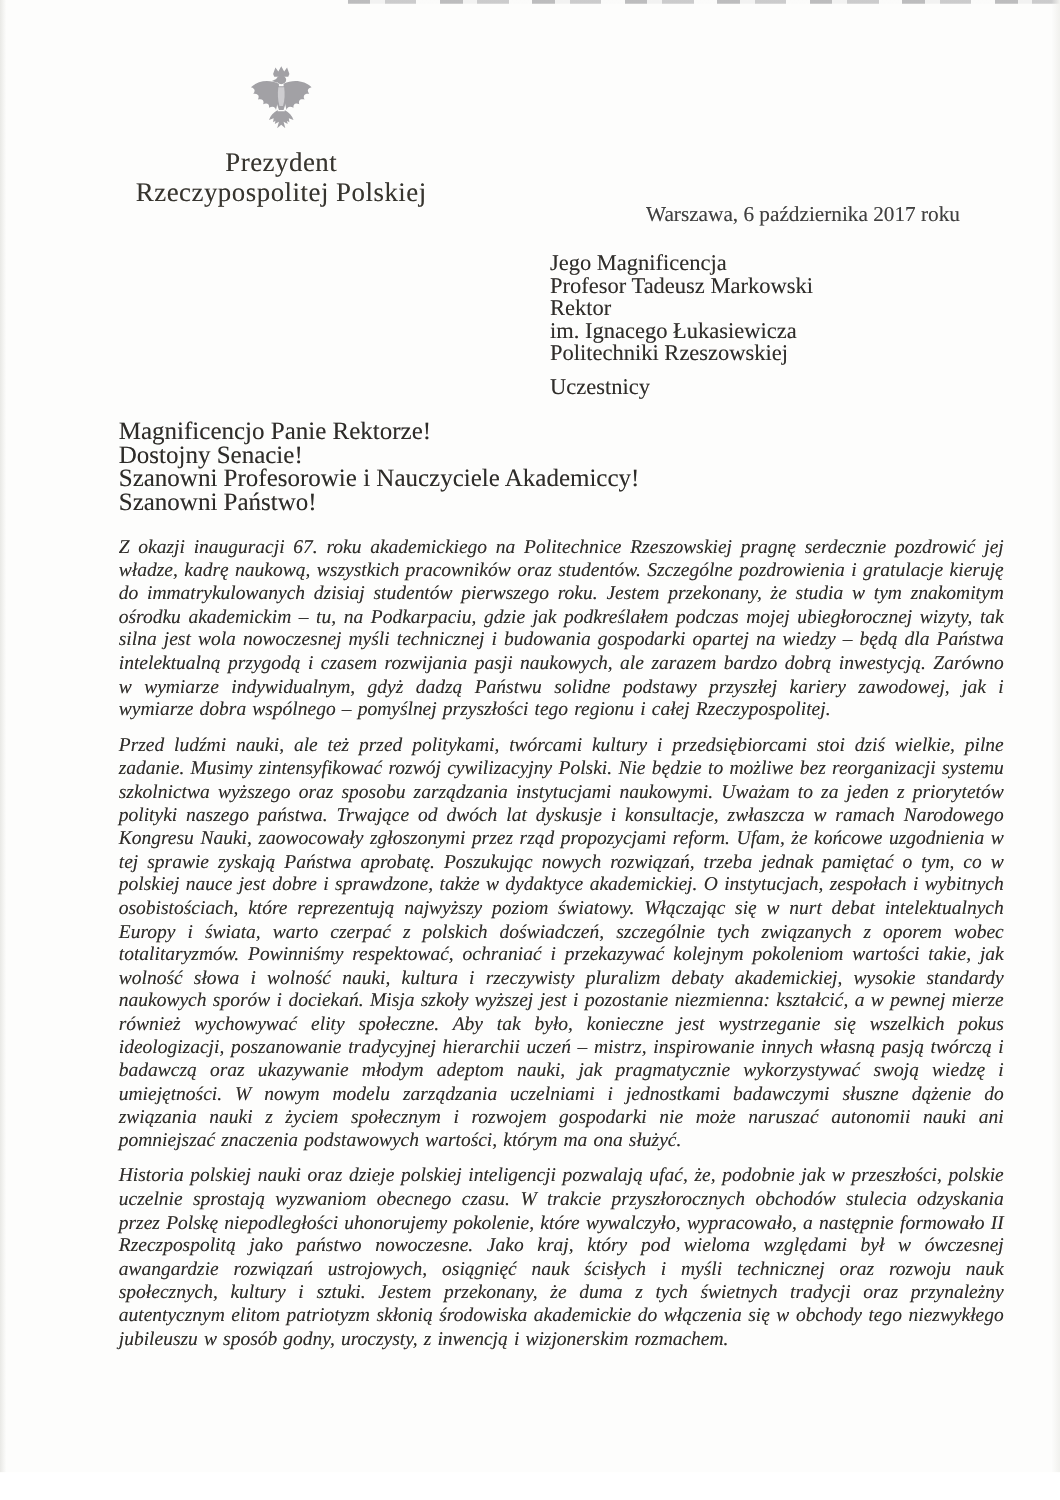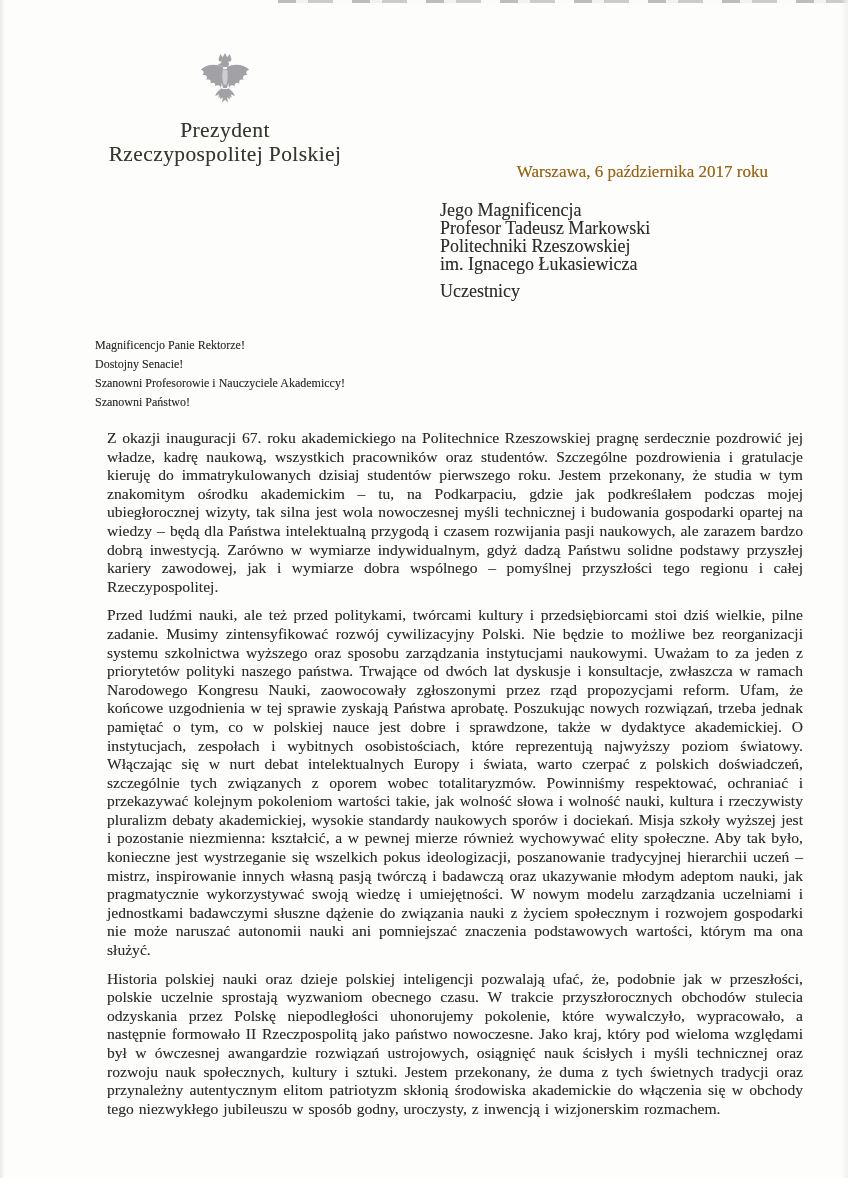--- a/index.html
+++ b/index.html
@@ -25,33 +25,33 @@
     position:absolute; right:0; top:0; width:7px; height:100%;
     background:linear-gradient(270deg,#f1f1ee,rgba(255,255,255,0));
   }
   
   .letterhead { position:absolute; left:85px; top:50px; width:280px; text-align:center; }
   .eagle { display:block; margin:0 auto 4px auto; width:56px; height:64px;
            filter:blur(.4px); opacity:.88; }
   .lh-line { font-size:21.5px; line-height:24px; color:#37352f; letter-spacing:.4px; }
   
   .dateline { position:absolute; left:440px; top:162px; width:328px;
-              text-align:right; font-size:17px; color:#a16207; }
+              text-align:right; font-size:17px; color:#404040; }
   
   .addressee { position:absolute; left:440px; top:201px; font-size:18px;
                line-height:18px; color:#2f2d2a; }
   .addressee-gap { height:9px; }
   
-  .salutations { position:absolute; left:95px; top:336px; font-size:12px;
+  .salutations { position:absolute; left:95px; top:336px; font-size:20px;
                  line-height:19px; }
   
   .body-text { position:absolute; left:95px; top:429px; width:708px;
                font-size:15.6px; line-height:18.6px; text-align:justify;
                word-spacing:1px; }
-  .body-text p { margin:0 0 10px 12px; }
+  .body-text p { margin:0 0 10px 0;font-style:italic; }
   .page * { text-shadow:0 0 .4px rgba(70,68,64,.45); }
 </style>
 </head>
 <body>
 
 <div class="page">
 
   <div class="scan-top"></div>
   <div class="edge-left"></div>
   <div class="edge-right"></div>
@@ -75,22 +75,23 @@
     </svg>
     <div class="lh-line">Prezydent</div>
     <div class="lh-line">Rzeczypospolitej Polskiej</div>
   </div>
 
   <div class="dateline">Warszawa, 6 października 2017 roku</div>
 
   <div class="addressee">
     <div>Jego Magnificencja</div>
     <div>Profesor Tadeusz Markowski</div>
+    <div>Rektor</div>
+    <div>im. Ignacego Łukasiewicza</div>
     <div>Politechniki Rzeszowskiej</div>
-    <div>im. Ignacego Łukasiewicza</div>
     <div class="addressee-gap"></div>
     <div>Uczestnicy</div>
   </div>
 
   <div class="salutations">
     <div>Magnificencjo Panie Rektorze!</div>
     <div>Dostojny Senacie!</div>
     <div>Szanowni Profesorowie i Nauczyciele Akademiccy!</div>
     <div>Szanowni Państwo!</div>
   </div>

